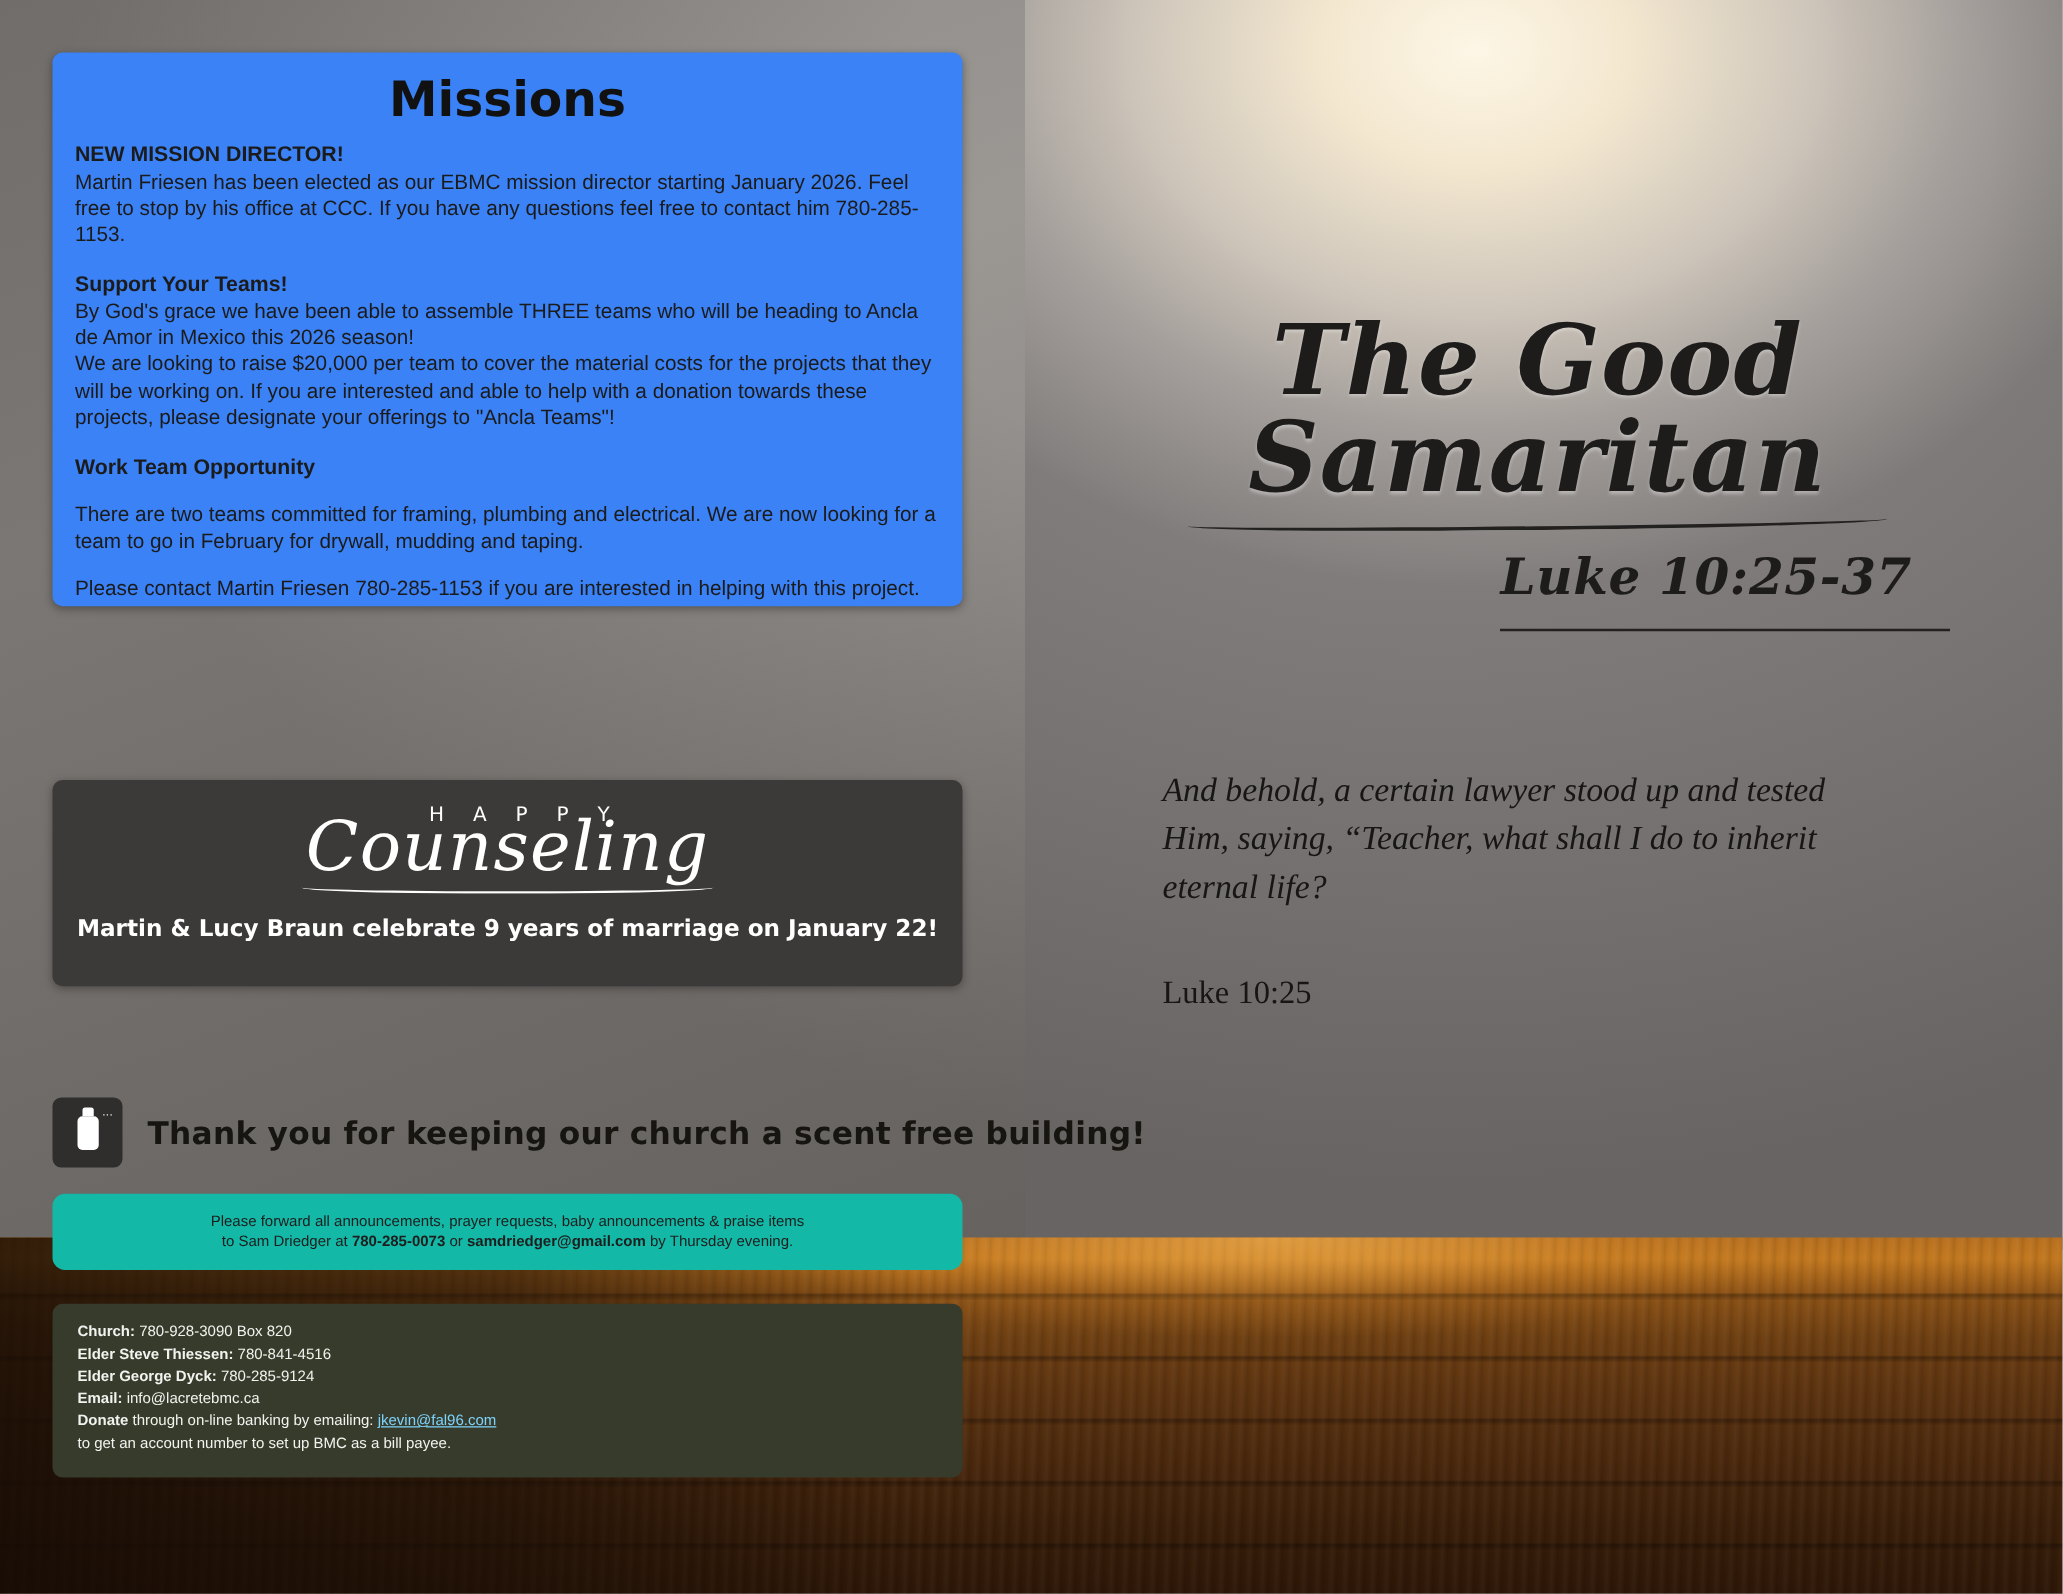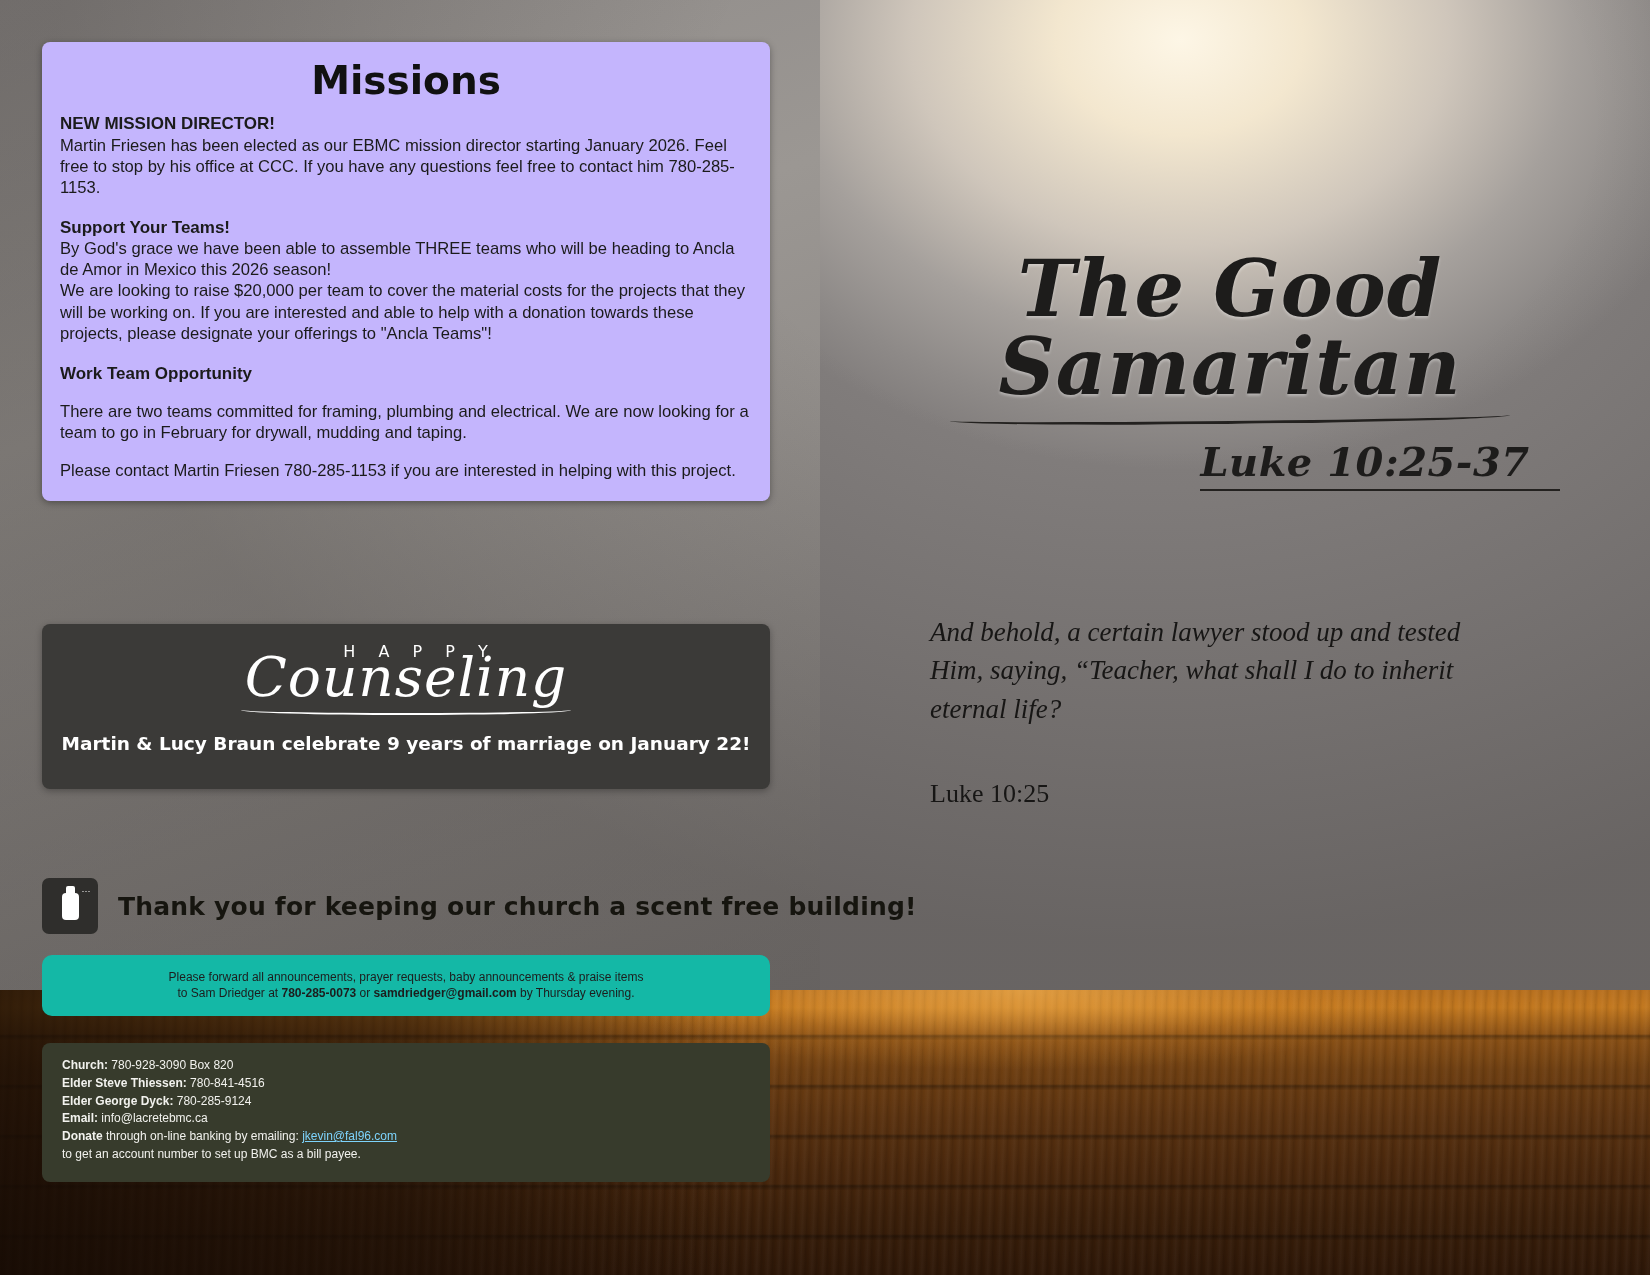--- a/index.html
+++ b/index.html
@@ -110,21 +110,21 @@
     font-family: "DejaVu Serif", serif;
     font-style: italic;
     font-weight: bold;
     font-size: 40px;
     margin-top: 14px;
     padding-right: 30px;
     text-align: right;
     letter-spacing: 0.5px;
     border-bottom: 2px solid #23211f;
     display: inline-block;
-    padding-bottom: 4px;
+    padding-bottom: 18px;
     margin-left: 300px;
   }
 
   .verse-block {
     position: absolute;
     left: 930px;
     top: 613px;
     width: 570px;
     color: #171615;
     font-family: "Liberation Serif", serif;
@@ -138,23 +138,23 @@
     font-size: 26px;
   }
 
   
   .missions-card {
     position: absolute;
     left: 42px;
     top: 42px;
     width: 728px;
     box-sizing: border-box;
-    background: #c4b5fd;
+    background: #3b82f6;
     border-radius: 8px;
-    padding: 14px 18px 20px 18px;
+    padding: 14px 18px 4px 18px;
     box-shadow: 0 2px 7px rgba(0,0,0,0.35);
   }
   .missions-title {
     text-align: center;
     font-size: 39px;
     font-weight: bold;
     color: #111;
     margin: 2px 0 10px 0;
     font-family: "DejaVu Sans", sans-serif;
   }

